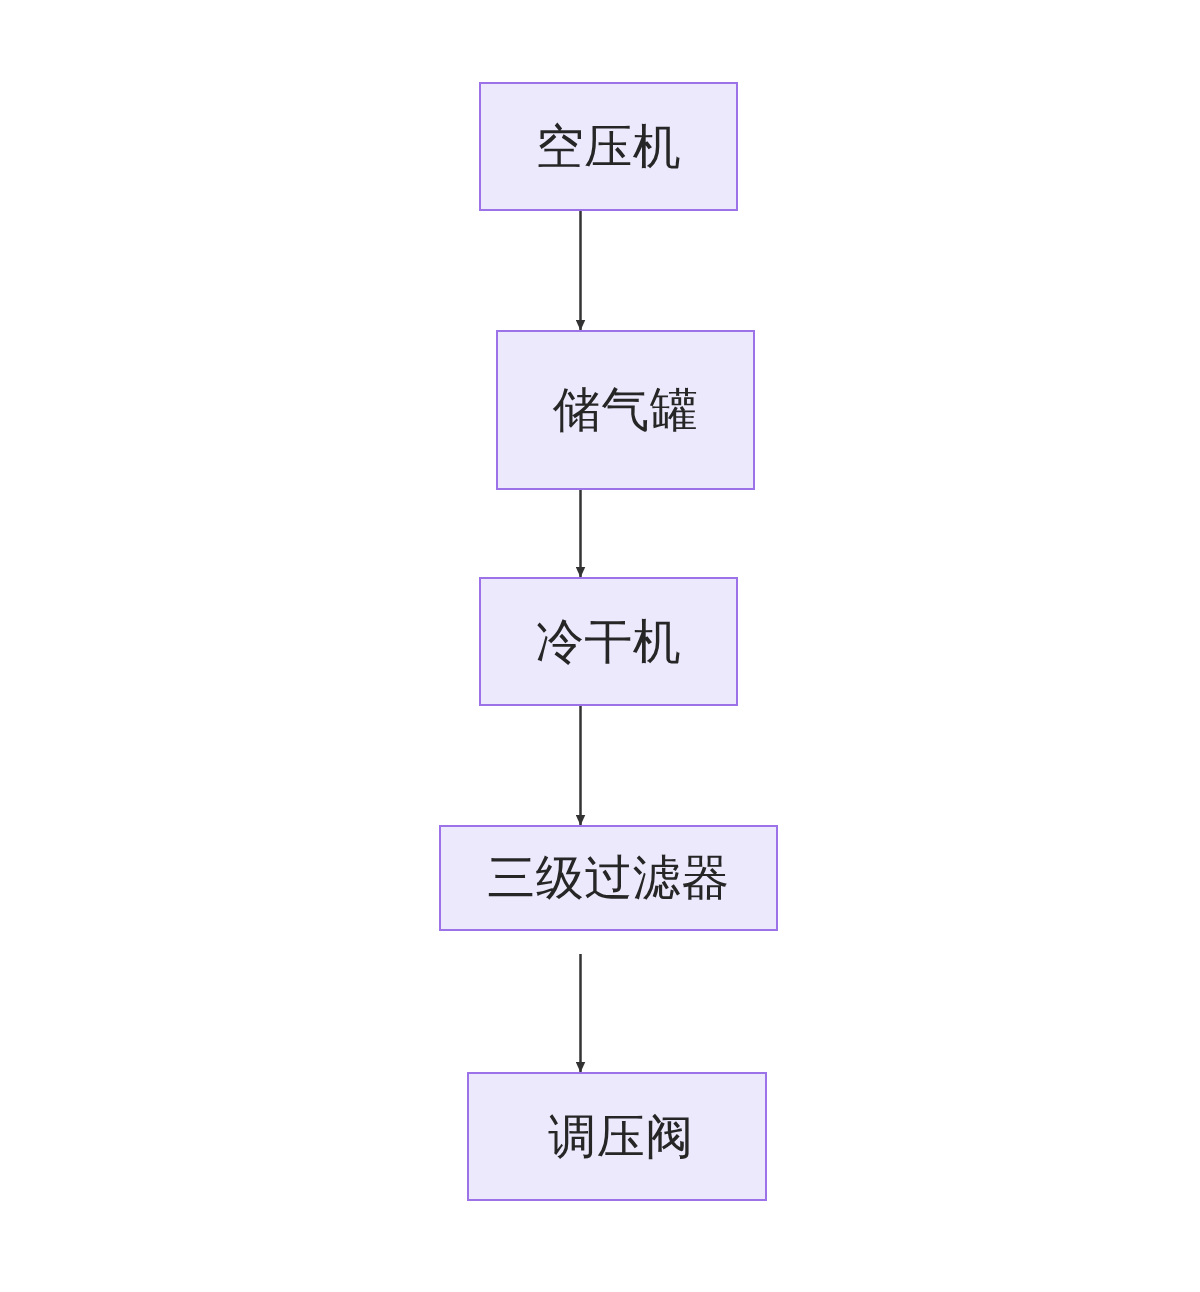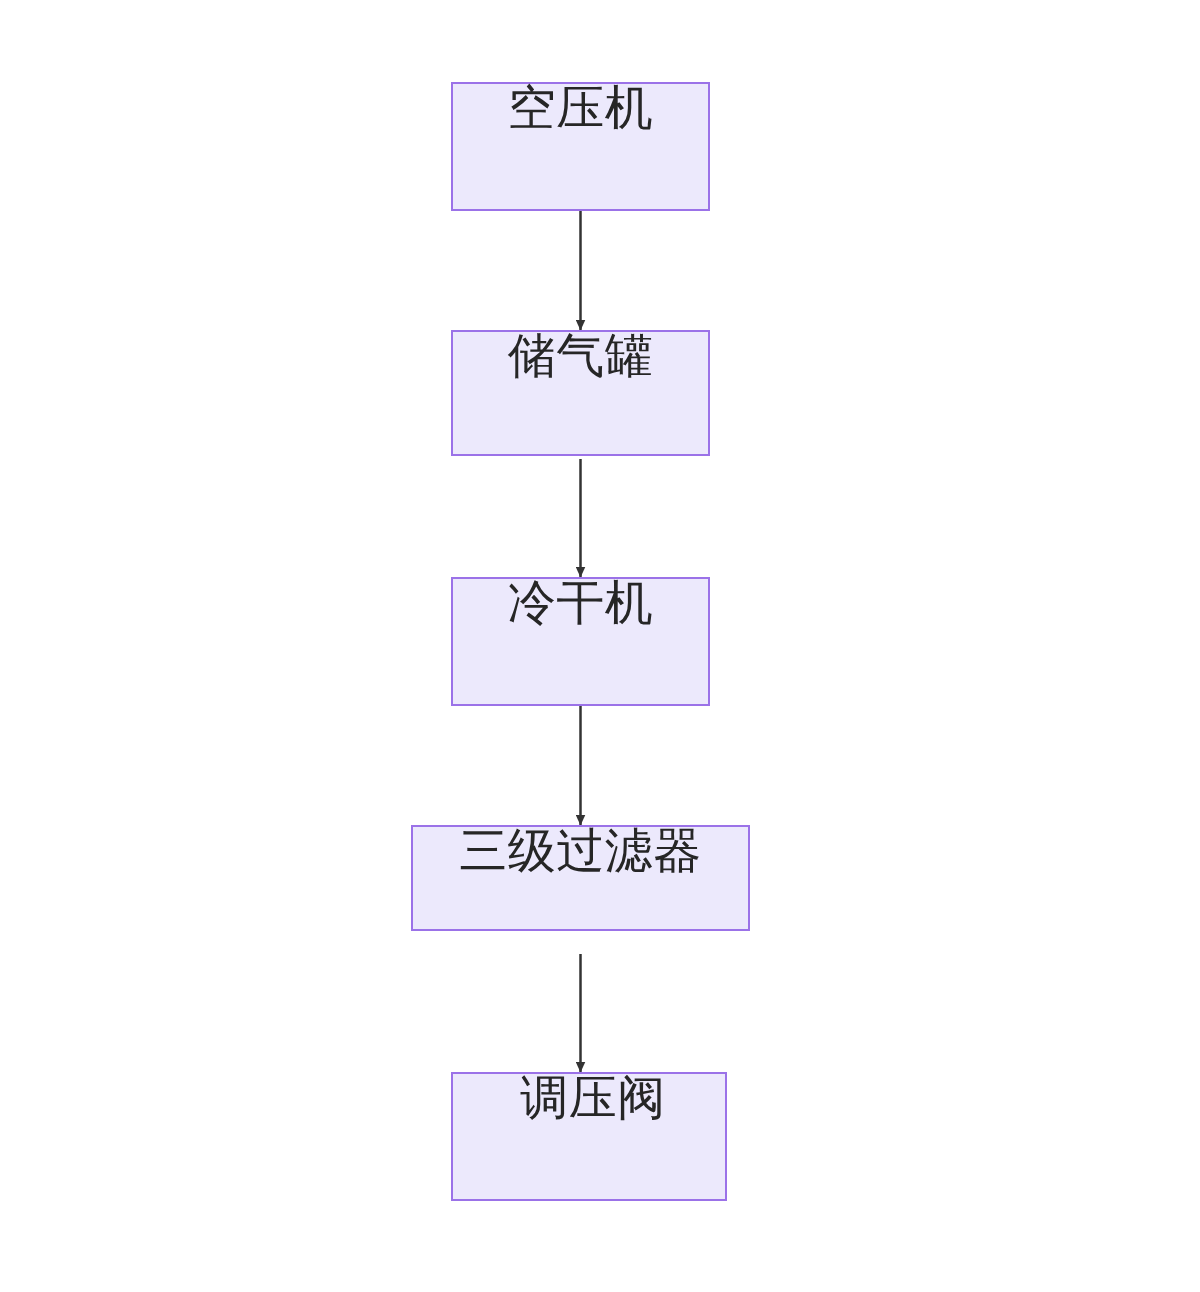--- a/index.html
+++ b/index.html
@@ -26,22 +26,23 @@
     height: 1292px;
     display: block;
   }
   .node-box {
     position: absolute;
     box-sizing: border-box;
     background: #ece9fc;
     border: 2.5px solid #9b72e8;
     border-radius: 0px;
     display: flex;
-    align-items: flex-start;
+    align-items: center;
     justify-content: center;
+    margin-left: 28px;
   }
   .node-label {
     color: #262626;
     font-size: 48px;
     line-height: 1;
     font-weight: 400;
     letter-spacing: 0.5px;
     white-space: nowrap;
     font-family: "Liberation Sans", "DejaVu Sans", sans-serif;
   }
@@ -62,29 +63,29 @@
         <line x1="580.5" y1="459" x2="580.5" y2="577" stroke="#333333" stroke-width="2.5" marker-end="url(#arrowhead)"></line>
         <line x1="580.5" y1="706" x2="580.5" y2="825" stroke="#333333" stroke-width="2.5" marker-end="url(#arrowhead)"></line>
         <line x1="580.5" y1="954" x2="580.5" y2="1072" stroke="#333333" stroke-width="2.5" marker-end="url(#arrowhead)"></line>
       </g>
   </svg>
 
   <div class="node-box" style="left:451px; top:82px; width:259px; height:129px;">
     <span class="node-label">空压机</span>
   </div>
 
-  <div class="node-box" style="left:451px; top:330px; width:259px; height:126px;">
+  <div class="node-box" style="left:468px; top:330px; width:259px; height:160px;">
     <span class="node-label">储气罐</span>
   </div>
 
   <div class="node-box" style="left:451px; top:577px; width:259px; height:129px;">
     <span class="node-label">冷干机</span>
   </div>
 
   <div class="node-box" style="left:411px; top:825px; width:339px; height:106px;">
     <span class="node-label">三级过滤器</span>
   </div>
 
-  <div class="node-box" style="left:451px; top:1072px; width:276px; height:129px;padding-left:8px;">
+  <div class="node-box" style="left:439px; top:1072px; width:300px; height:129px;padding-left:8px;">
     <span class="node-label">调压阀</span>
   </div>
 
 </div>
 
 </body></html>

